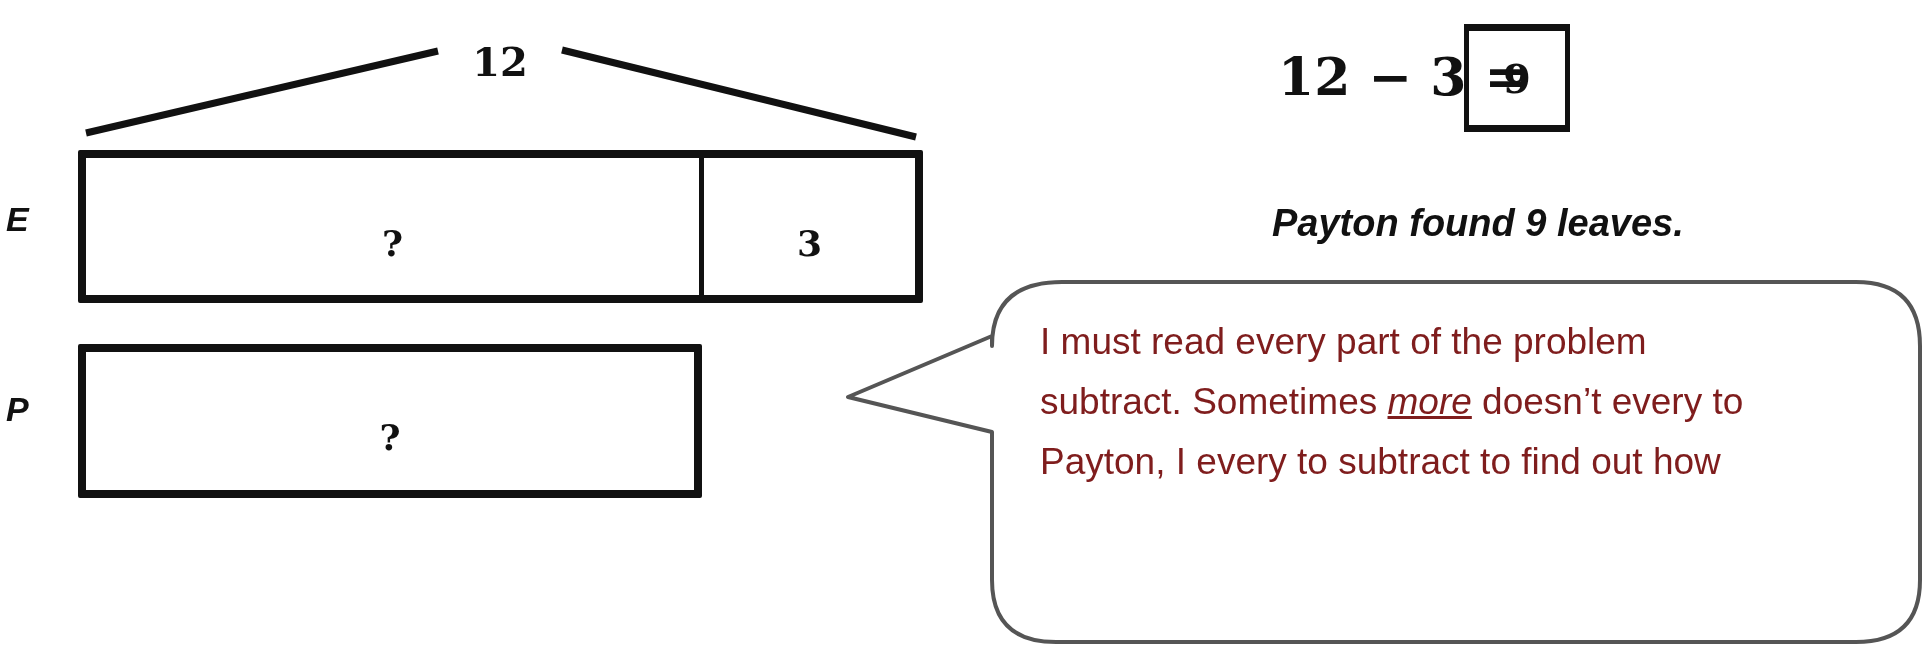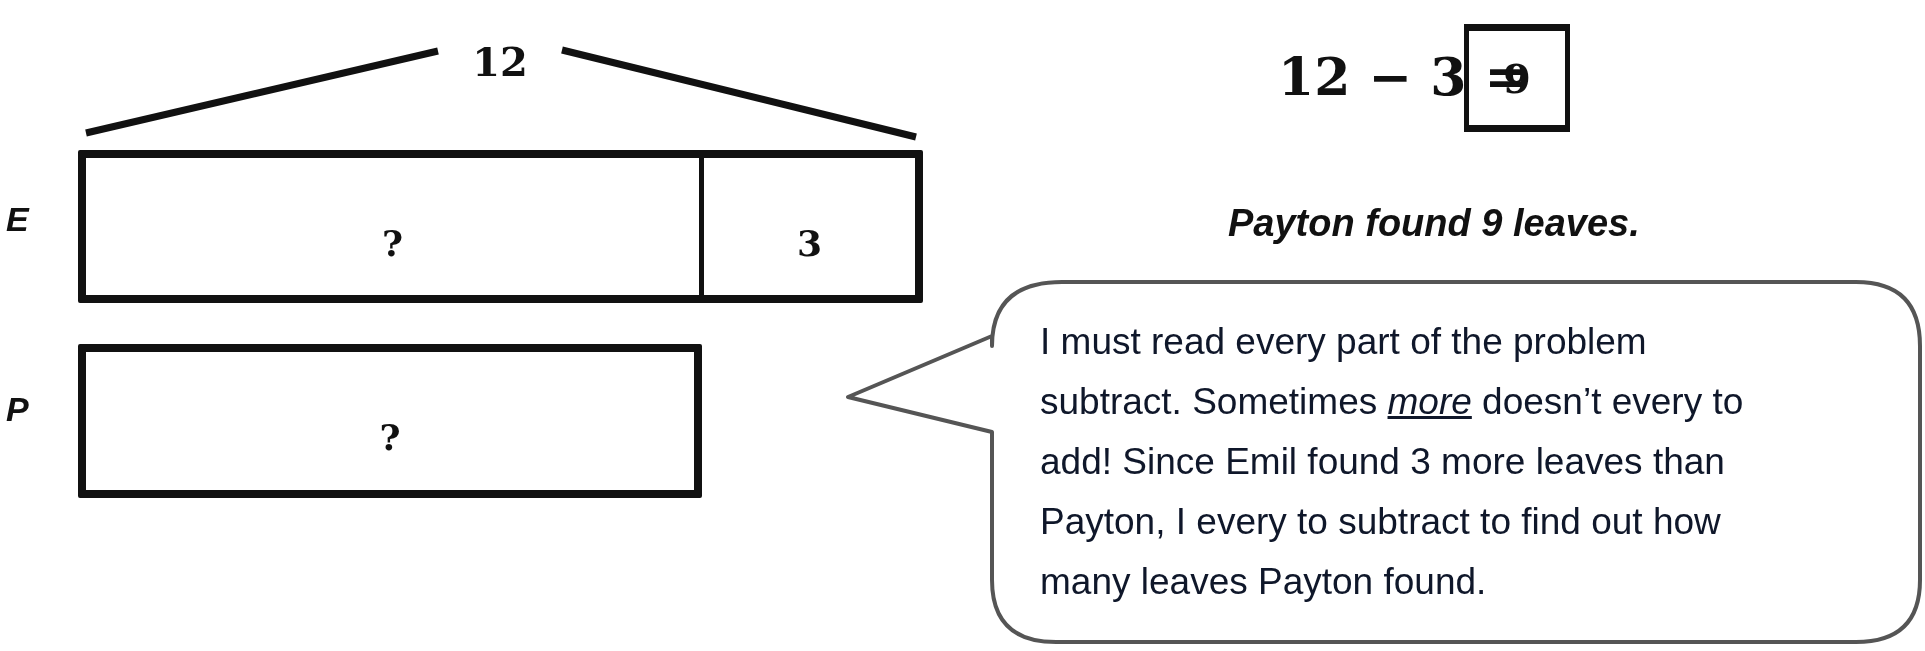--- a/index.html
+++ b/index.html
@@ -17,22 +17,22 @@
   .seg { position: absolute; top: 0; height: 100%; display: flex; align-items: center;
          justify-content: center; font-size: 36px; }
   .seg-left { left: 0; width: 613px; }
   .seg-right { left: 618px; right: 0; }
   .bar-p { left: 78px; top: 344px; width: 624px; height: 154px; }
   .bar-p .seg { left: 0; width: 100%; }
   .equation { left: 1278px; top: 30px; font-size: 52px; white-space: nowrap; }
   .answer-box { left: 1464px; top: 8px; width: 106px; height: 108px; border: 5px solid #111;
                 border-top-width: 7px; border-bottom-width: 7px; box-sizing: border-box;
                 display: flex; align-items: center; justify-content: center; font-size: 40px; }
-  .statement { left: 1228px; top: 202px; font-size: 38px; font-weight: bold; font-style: italic; white-space: nowrap; }
-  .bubble-text { left: 1040px; top: 312px; width: 860px; font-size: 37px; line-height: 60px; color: #0f172a; }
+  .statement { left: 1272px; top: 202px; font-size: 38px; font-weight: bold; font-style: italic; white-space: nowrap; }
+  .bubble-text { left: 1040px; top: 312px; width: 860px; font-size: 37px; line-height: 60px; color: #7f1d1d; }
   .bubble-text em { font-style: italic; text-decoration: underline; }
 </style>
 </head>
 <body>
 
 <svg class="lines" width="1925" height="651">
   <g>
     <line x1="86" y1="133" x2="438" y2="51" stroke="#111" stroke-width="7"></line>
     <line x1="562" y1="50" x2="916" y2="137" stroke="#111" stroke-width="7"></line>
   </g>
@@ -56,16 +56,14 @@
 <div class="abs serif equation">12 − 3 =</div>
 <div class="abs serif answer-box">
   <span>9</span>
 </div>
 
 <div class="abs statement">Payton found 9 leaves.</div>
 
 <div class="abs bubble-text">
   <div>I must read every part of the problem</div>
   <div><span>subtract.  Sometimes </span><em>more</em><span> doesn’t every to</span></div>
-  <div>add!  Since Emil found 3 more leaves than</div>
   <div>Payton, I every to subtract to find out how</div>
-  <div>many leaves Payton found.</div>
 </div>
 
 </body></html>

